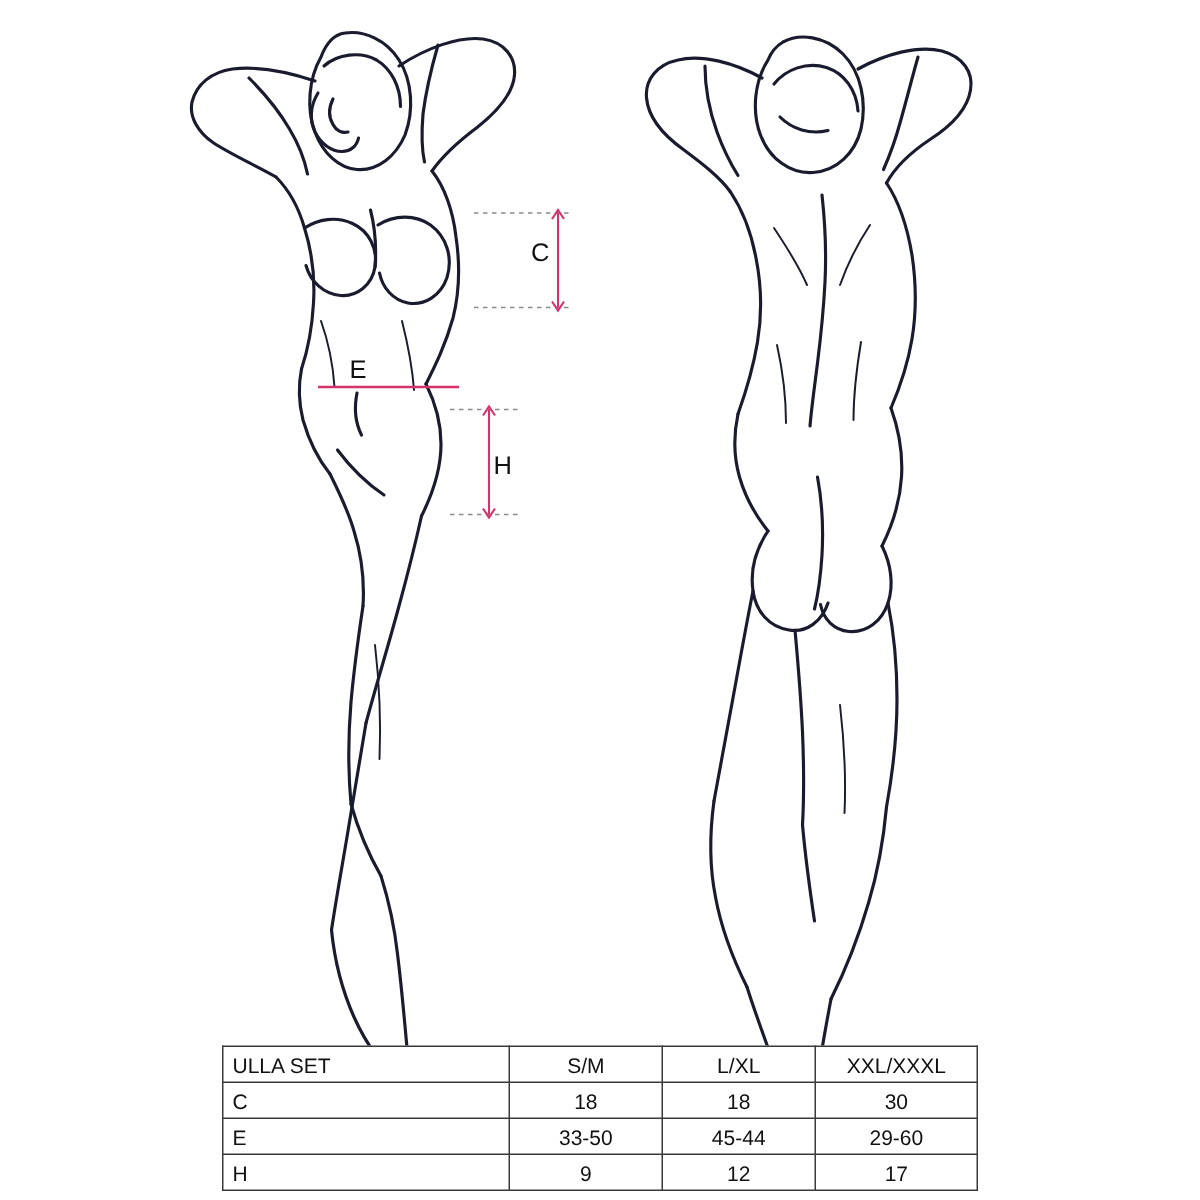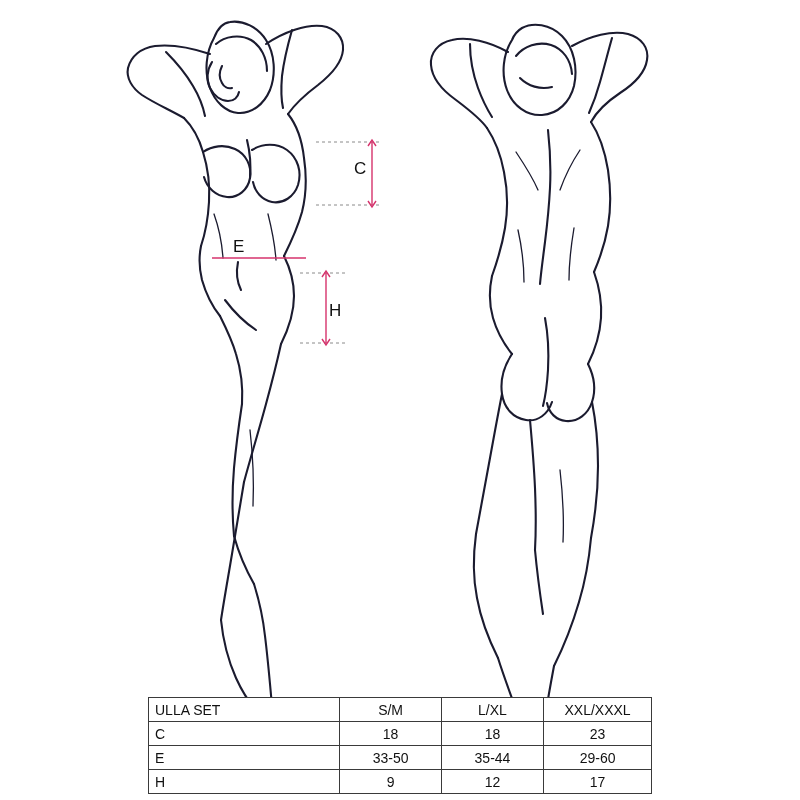--- a/index.html
+++ b/index.html
@@ -213,26 +213,26 @@
       <tr>
         <td class="label-cell">ULLA SET</td>
         <td class="val-cell">S/M</td>
         <td class="val-cell">L/XL</td>
         <td class="val-cell">XXL/XXXL</td>
       </tr>
       <tr>
         <td class="label-cell">C</td>
         <td class="val-cell">18</td>
         <td class="val-cell">18</td>
-        <td class="val-cell">23</td>
+        <td class="val-cell">30</td>
       </tr>
       <tr>
         <td class="label-cell">E</td>
         <td class="val-cell">33-50</td>
-        <td class="val-cell">35-44</td>
+        <td class="val-cell">45-44</td>
         <td class="val-cell">29-60</td>
       </tr>
       <tr>
         <td class="label-cell">H</td>
         <td class="val-cell">9</td>
         <td class="val-cell">12</td>
         <td class="val-cell">17</td>
       </tr>
     </tbody>
   </table>

